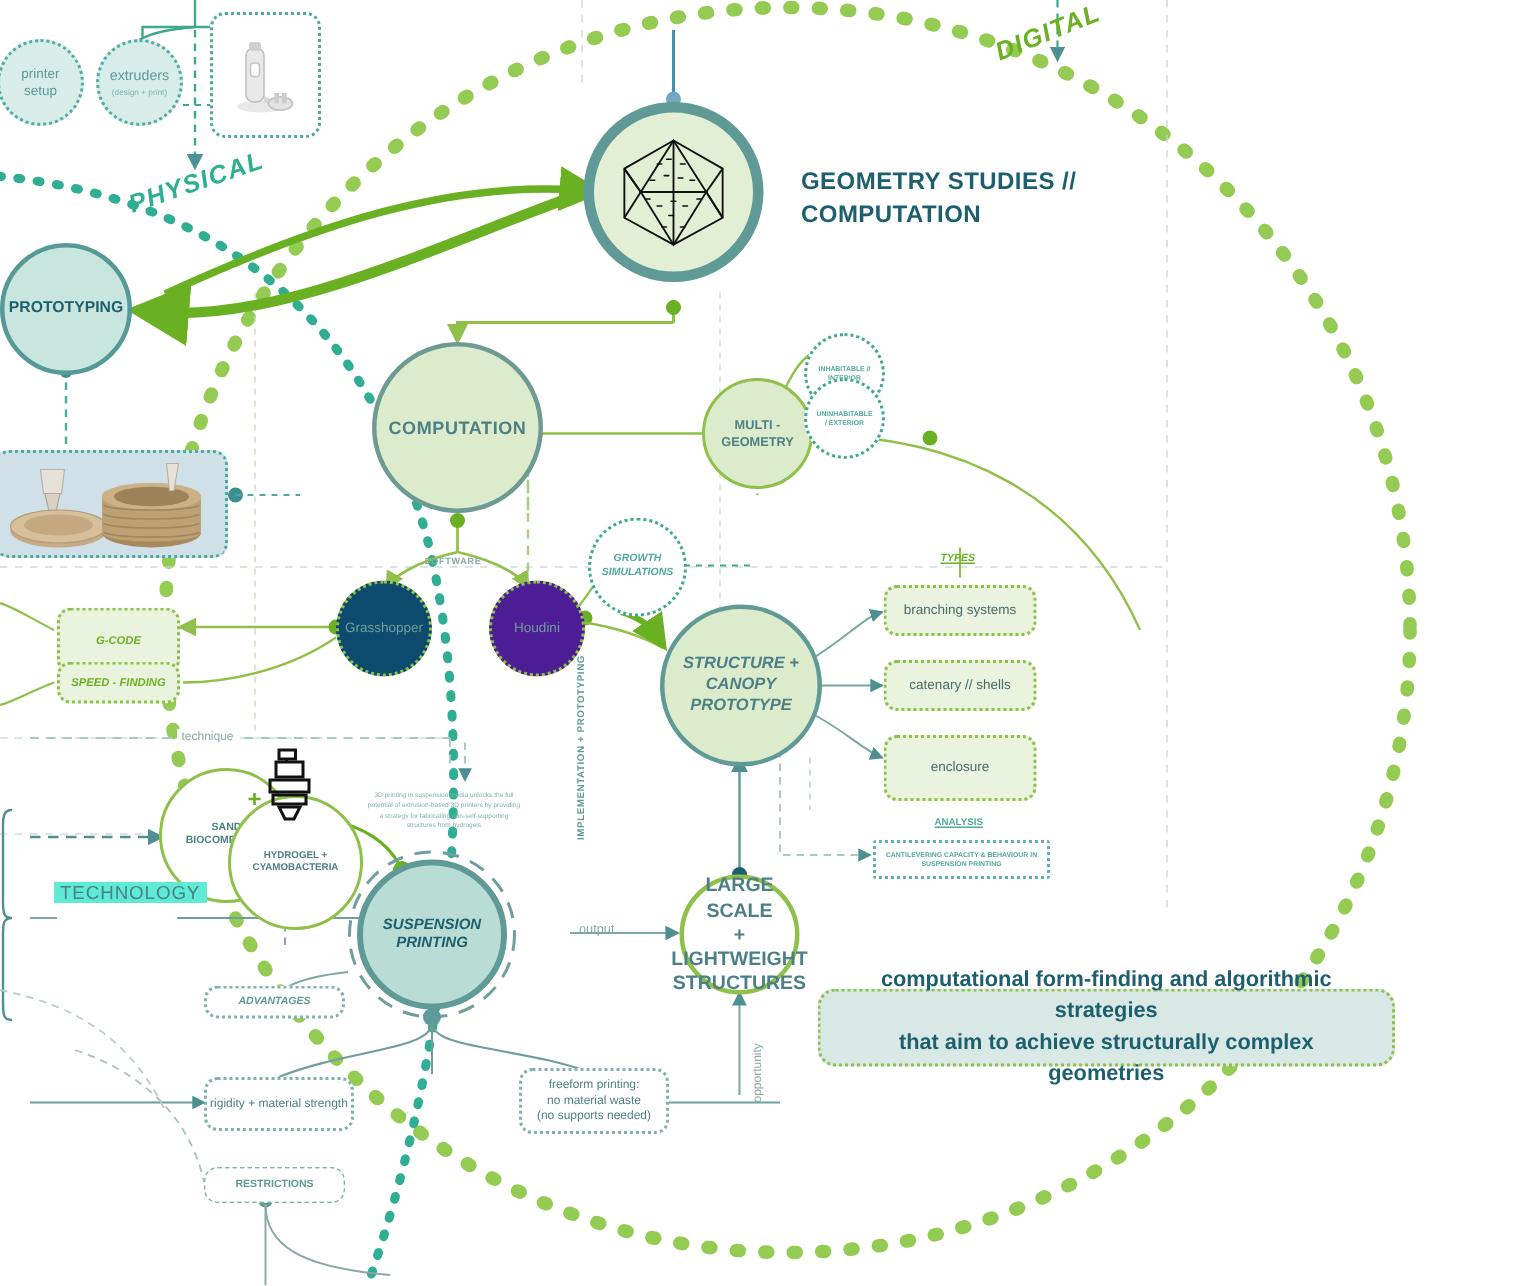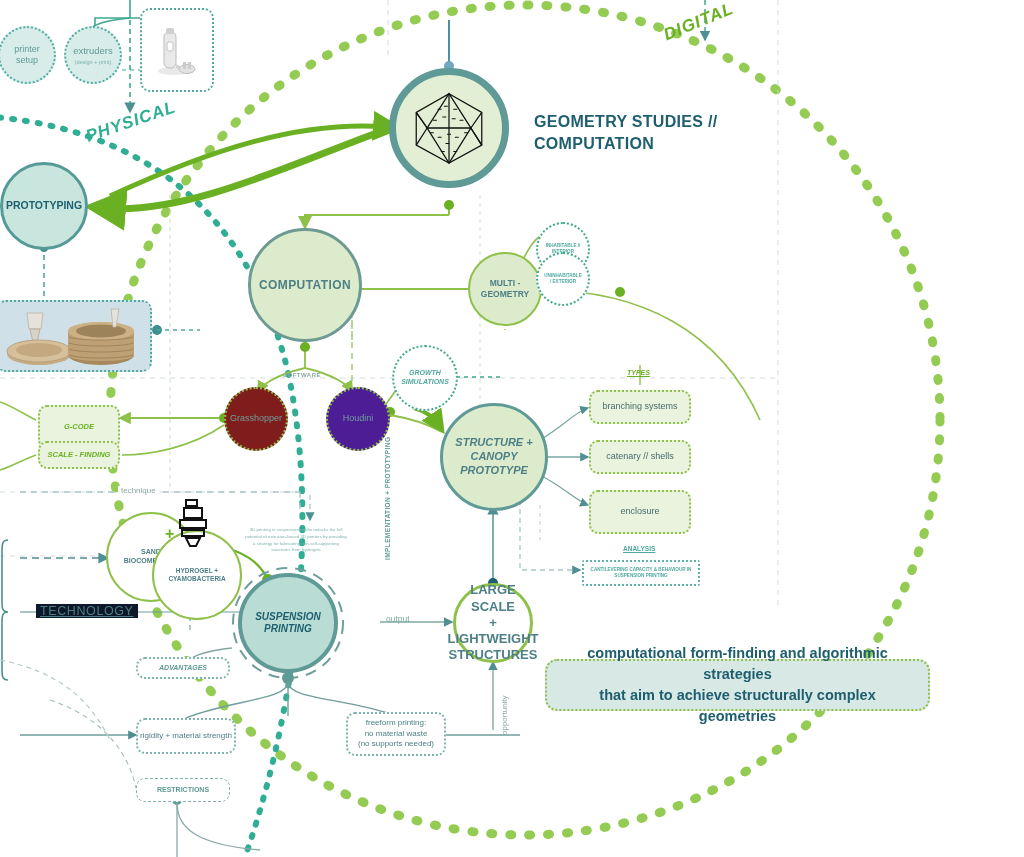--- a/index.html
+++ b/index.html
@@ -9,21 +9,21 @@
   svg.layer{position:absolute;left:0;top:0;width:1024px;height:857px;pointer-events:none;}
 
   .node{position:absolute;border-radius:50%;display:flex;align-items:center;
         justify-content:center;text-align:center;box-sizing:border-box;}
   .node span{display:block;line-height:1.25;}
 
   .n-geometry{background:#e3efd4;border:7px solid #5f9a96;}
   .n-prototyping{background:#c9e6de;border:3px solid #559a96;}
   .n-computation{background:#dcebcb;border:3px solid #6d9a93;}
   .n-multigeom{background:#dcebcb;border:2px solid #8ec04a;}
-  .n-grass{background:#7f1d1d;border:2px dotted #8ec04a;}
+  .n-grass{background:#0c4a6e;border:2px dotted #8ec04a;}
   .n-houdini{background:#4c1d95;border:2px dotted #8ec04a;}
   .n-growth{background:#ffffff;border:2px dotted #3fa98f;}
   .n-struct{background:#dcebcb;border:3px solid #5f9a96;}
   .n-sand{background:#ffffff;border:2px solid #8ec04a;}
   .n-hydro{background:#ffffff;border:2px solid #8ec04a;}
   .n-susp{background:#b9ddd4;border:4px solid #5f9a96;}
   .n-large{background:#ffffff;border:3px solid #8ec04a;}
   .n-small{background:#ffffff;border:2px dotted #3fa98f;}
   .n-top{background:#d8ecea;border:2px dotted #4fada4;}
 
@@ -319,21 +319,21 @@
   <div class="node n-growth" style="left:392px;top:345px;width:66px;height:66px;">
     <span style="color:#4fa99e;font-size:7px;font-style:italic;font-weight:bold;white-space:pre-line;">GROWTH
 SIMULATIONS</span>
   </div>
 
   <div class="box b-type" style="left:38px;top:405px;width:82px;height:44px;">
     <span style="color:#6ab023;font-size:7.5px;font-weight:bold;font-style:italic;">G-CODE</span>
   </div>
 
   <div class="box b-type" style="left:38px;top:441px;width:82px;height:28px;">
-    <span style="color:#6ab023;font-size:7.5px;font-weight:bold;font-style:italic;">SCALE - FINDING</span>
+    <span style="color:#6ab023;font-size:7.5px;font-weight:bold;font-style:italic;">SPEED - FINDING</span>
   </div>
 
   <div class="node n-struct" style="left:440px;top:403px;width:108px;height:108px;">
     <span style="color:#4d7f86;font-weight:bold;font-style:italic;font-size:11px;white-space:pre-line;">STRUCTURE +
 CANOPY
 PROTOTYPE</span>
   </div>
 
   <div class="lbl underline" style="left:627px;top:369px;color:#6ab023;font-size:7px;font-weight:bold;font-style:italic;">TYPES</div>
 
@@ -377,21 +377,21 @@
       <path d="M14,40 L28,40 L24,48 L18,48 z"></path>
       <line x1="19" y1="8" x2="19" y2="10"></line>
     </g>
   </svg>
 
   <div class="lbl" style="left:228px;top:527px;width:136px;text-align:center;color:#7fb3ae;font-size:4.4px;line-height:1.55;">3D printing in suspension media unlocks the full
 potential of extrusion-based 3D printers by providing
 a strategy for fabricating non-self-supporting
 structures from hydrogels</div>
 
-  <div class="lbl" style="left:36px;top:604px;background:#0f172a;padding:0 4px;color:#4d7f86;font-size:12.5px;letter-spacing:.6px;text-decoration:underline;">TECHNOLOGY</div>
+  <div class="lbl" style="left:36px;top:588px;background:#5eead4;padding:0 4px;color:#4d7f86;font-size:12.5px;letter-spacing:.6px;">TECHNOLOGY</div>
 
   <div class="node n-susp" style="left:238px;top:573px;width:100px;height:100px;">
     <span style="color:#1d5f6e;font-weight:bold;font-style:italic;font-size:10px;white-space:pre-line;">SUSPENSION
 PRINTING</span>
   </div>
 
   <div class="box b-dot" style="left:136px;top:657px;width:94px;height:22px;">
     <span style="color:#5f9a96;font-size:7px;font-weight:bold;font-style:italic;">ADVANTAGES</span>
   </div>
 

